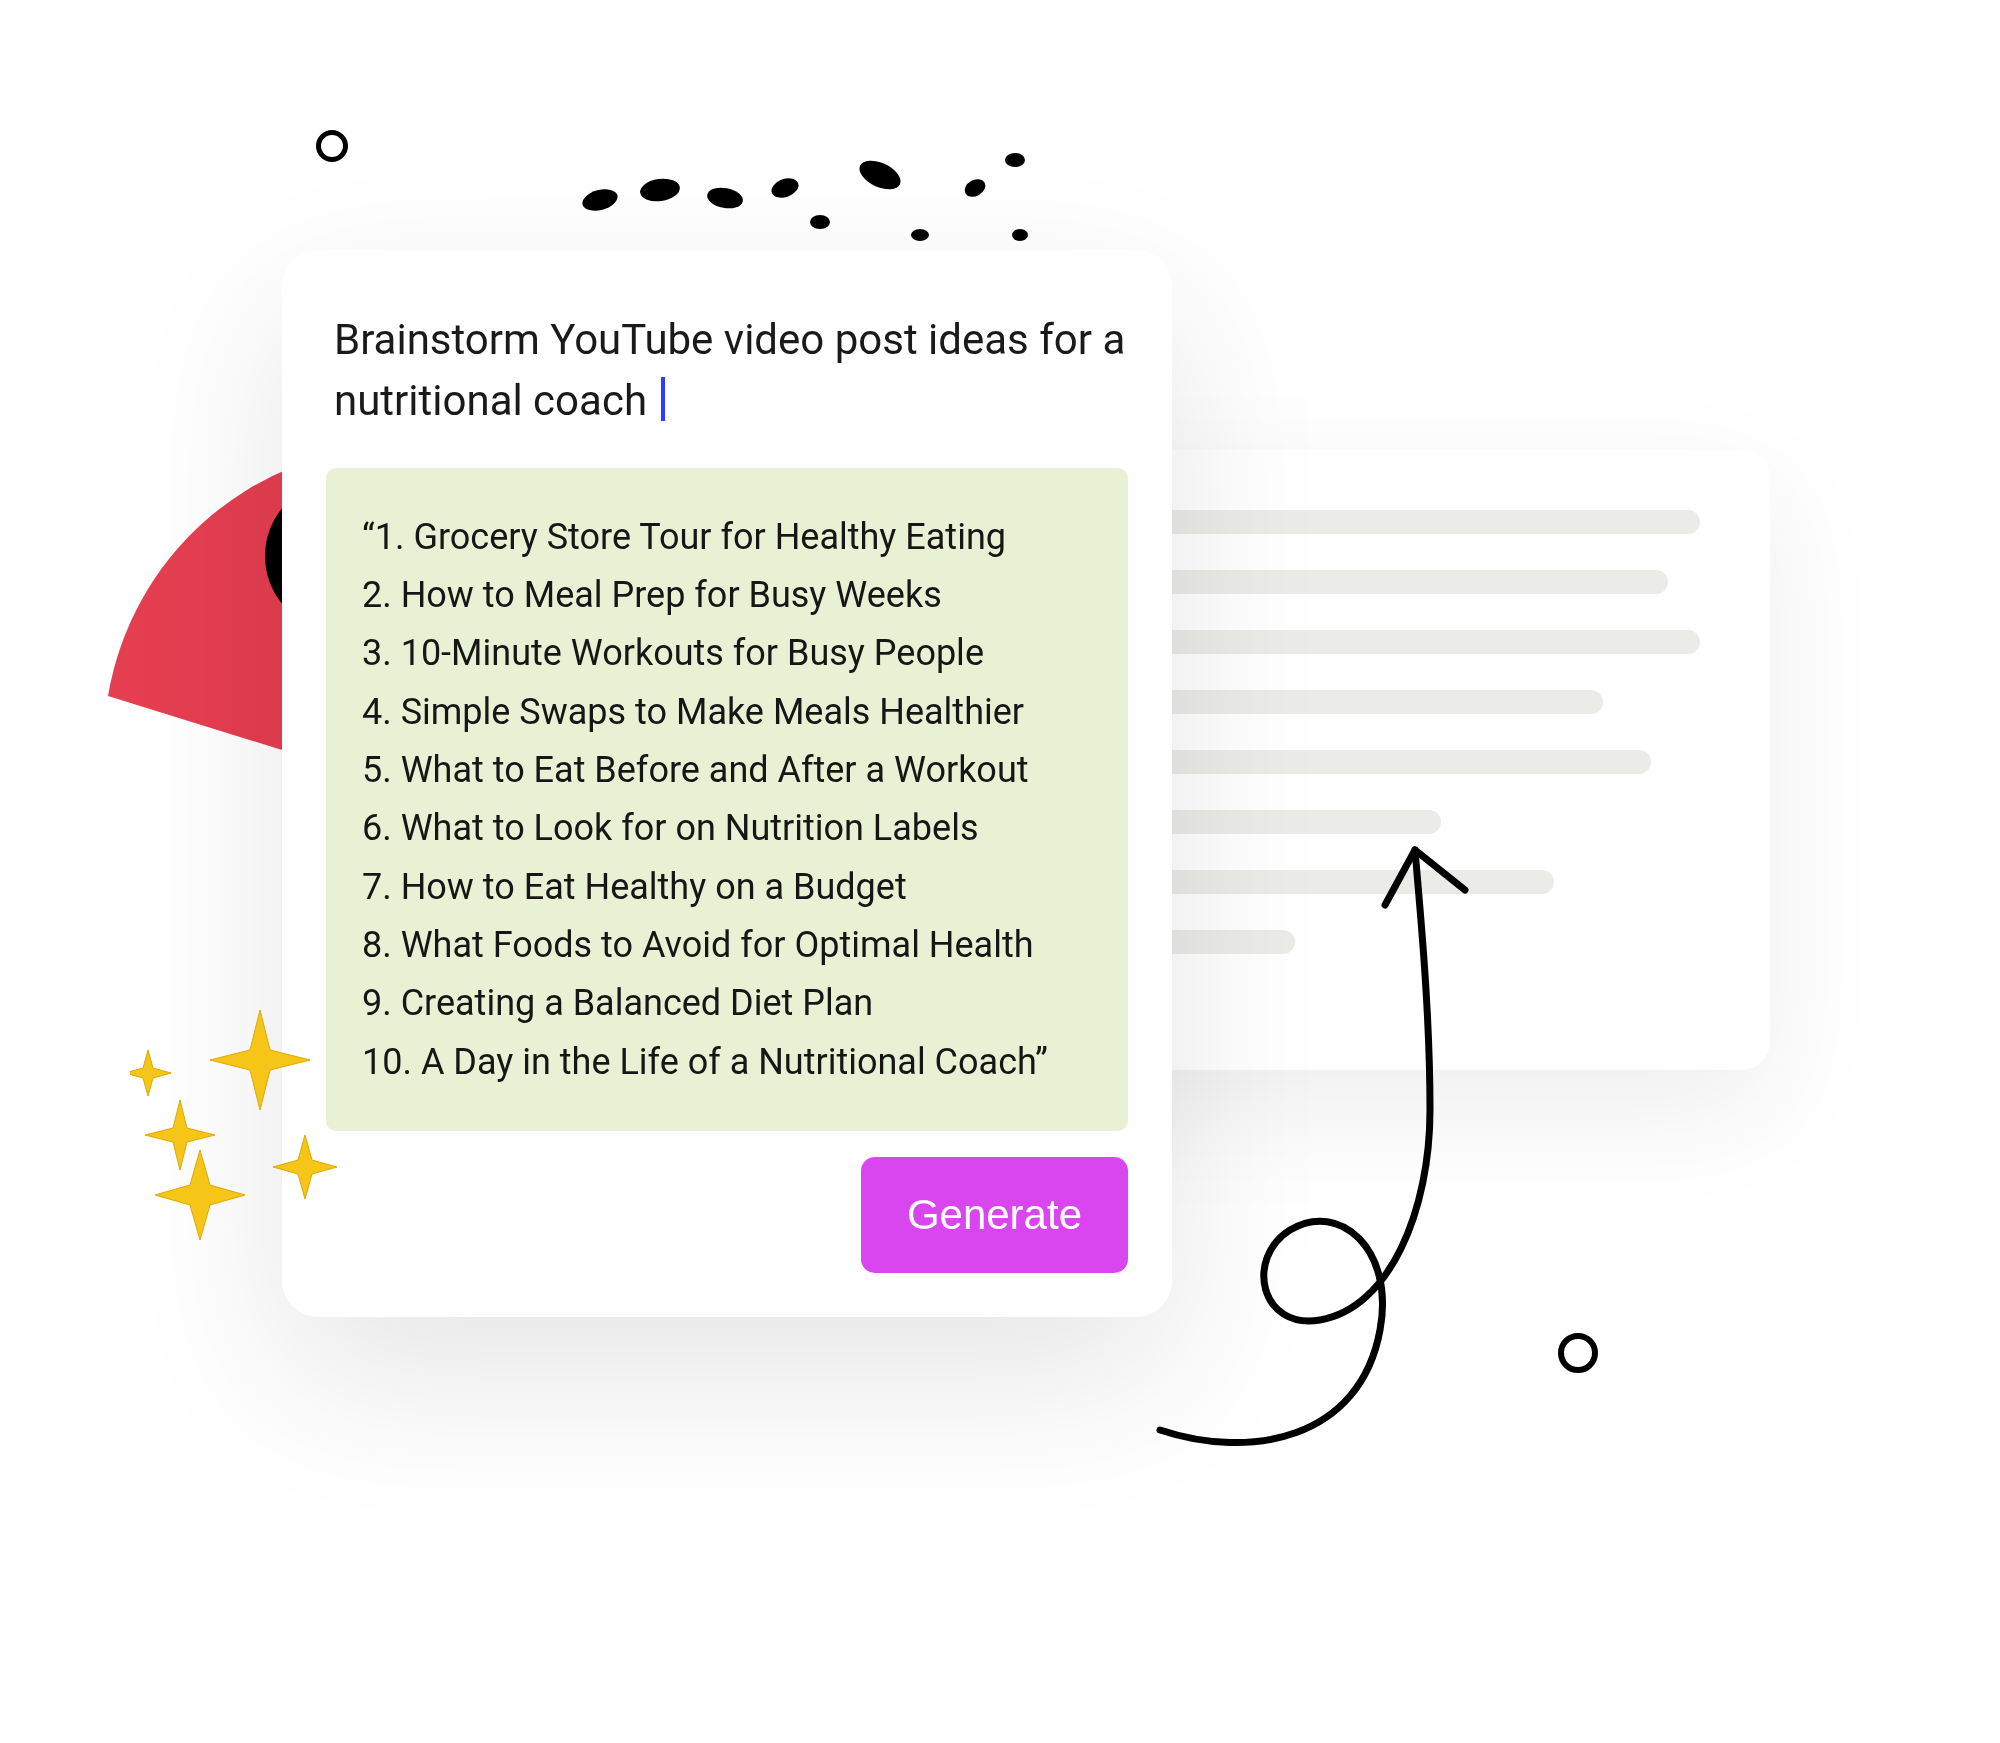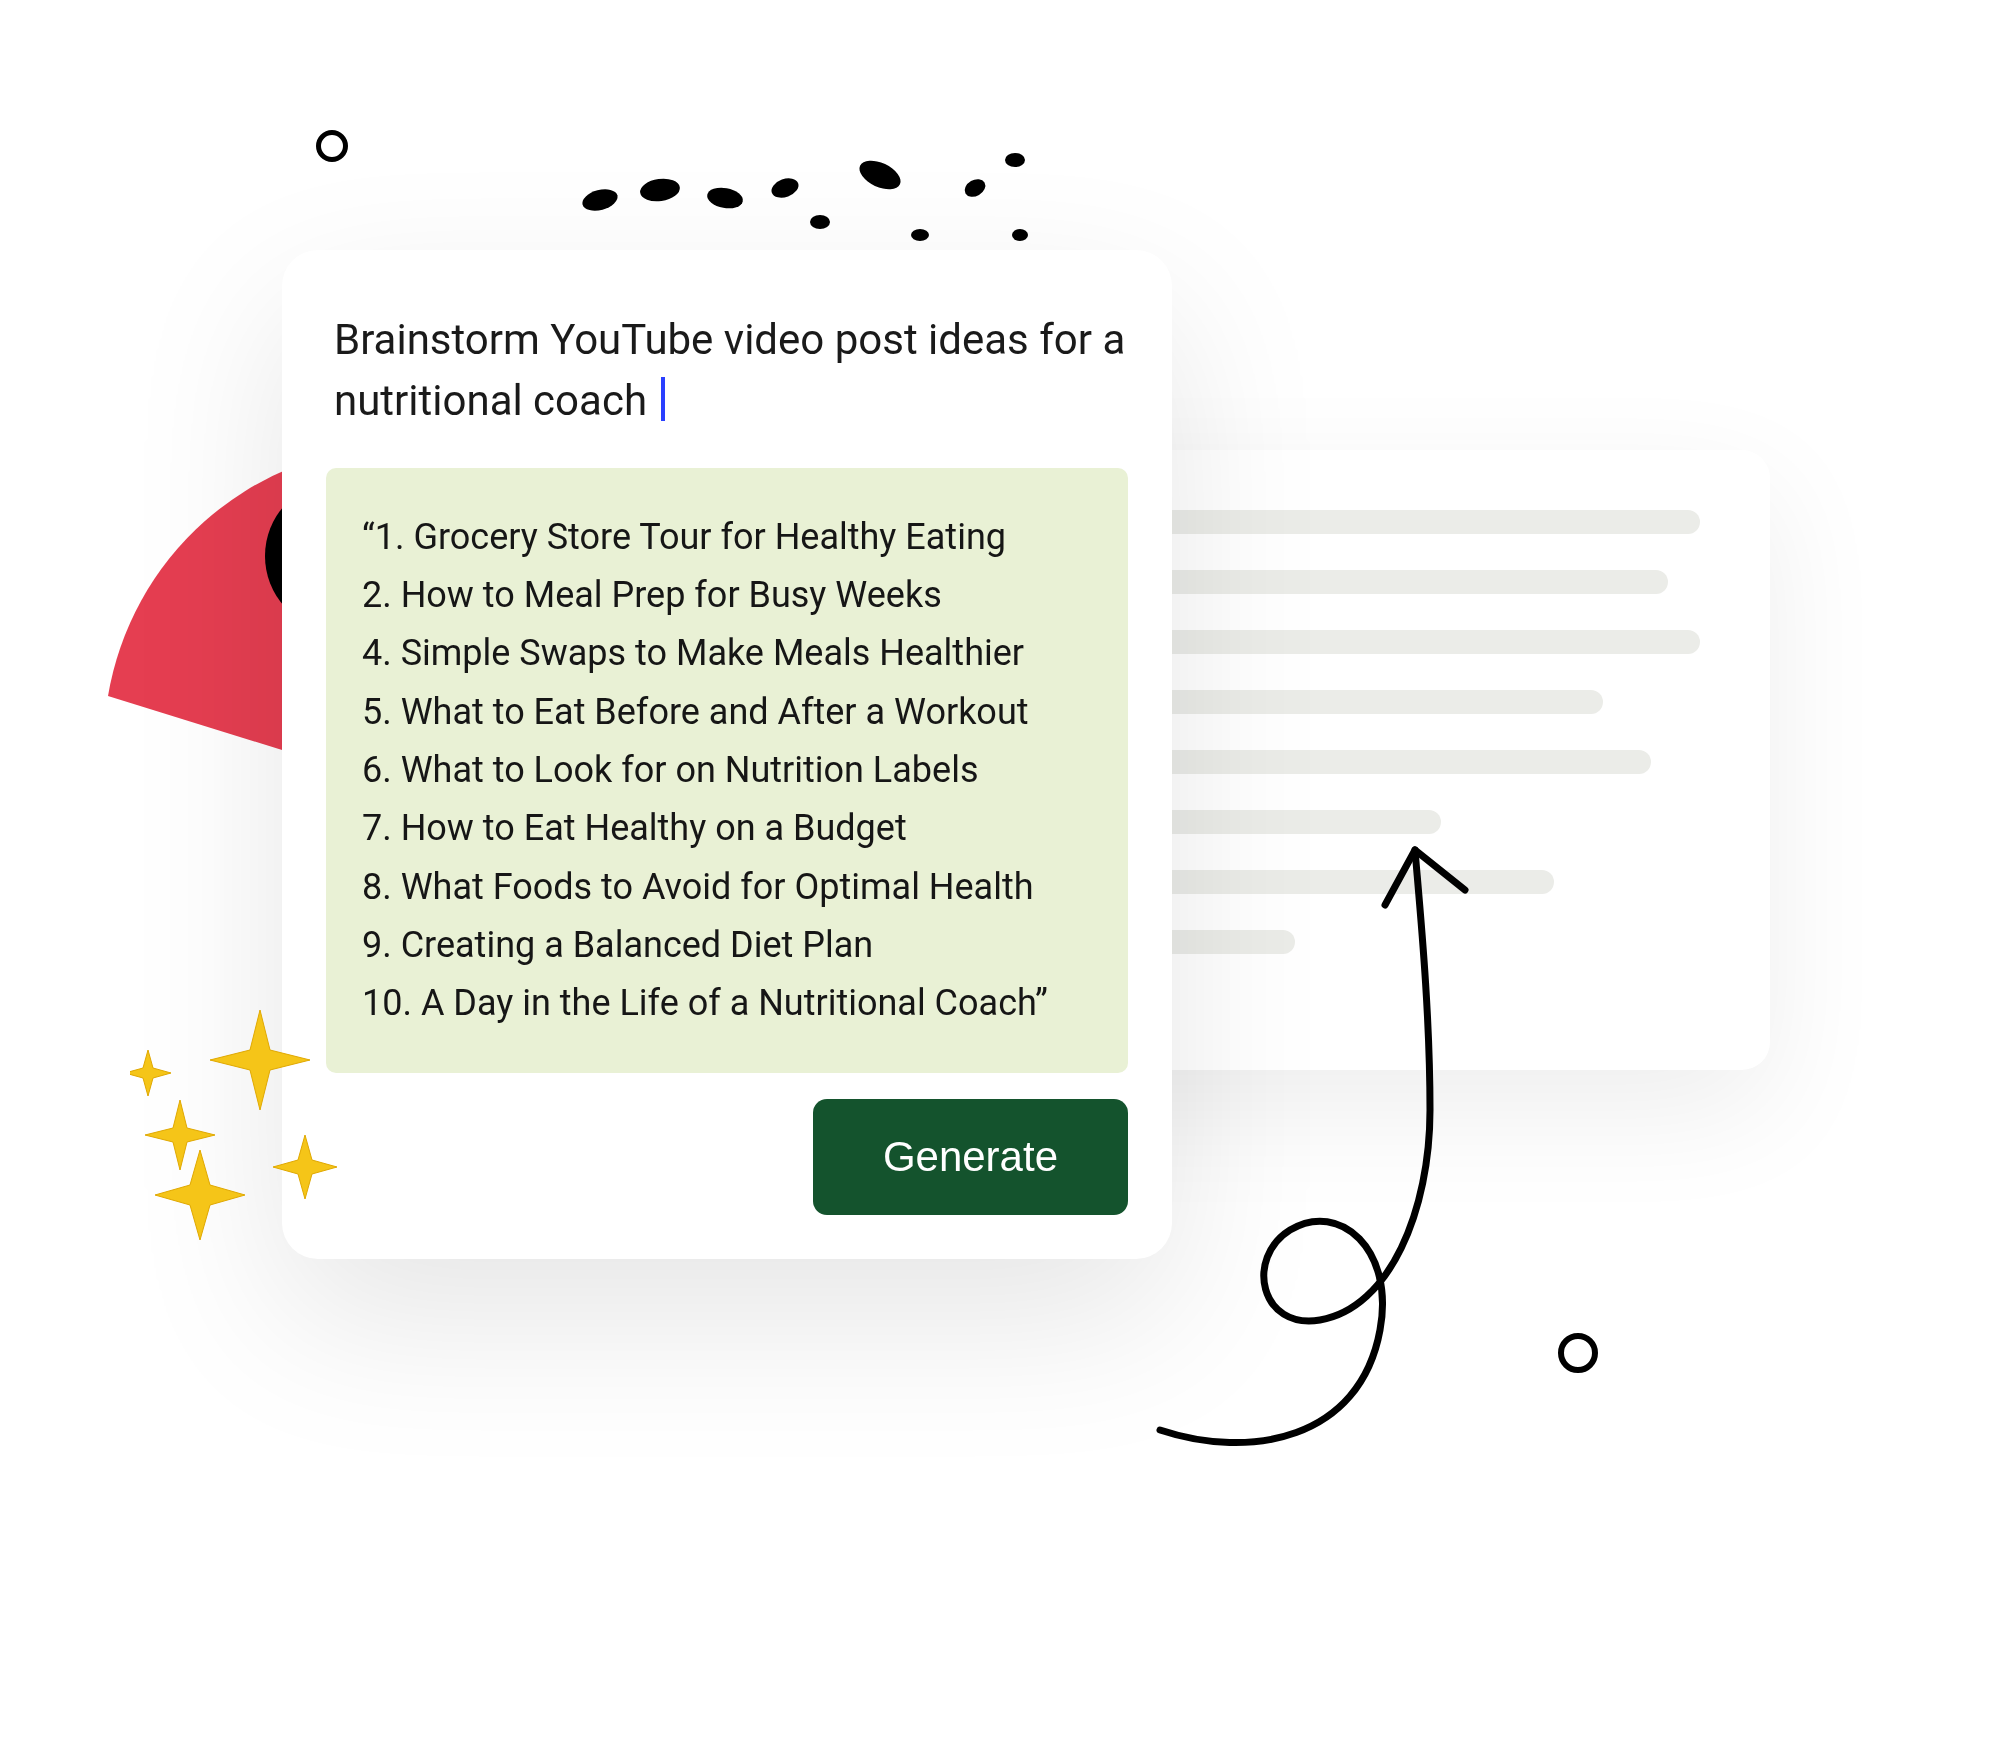--- a/index.html
+++ b/index.html
@@ -75,26 +75,26 @@
   .result-line {
     font-size: 36px;
     line-height: 1.62;
     color: #161616;
     font-weight: 400;
     white-space: nowrap;
   }
   .generate-btn {
     display: block;
     margin-left: auto;
-    background: #14532d;
+    background: #d946ef;
     color: #fff;
     border: none;
     font-size: 42px;
     font-weight: 500;
-    padding: 34px 70px;
+    padding: 34px 46px;
     border-radius: 14px;
     cursor: pointer;
   }
 
   
   .circle-tl {
     position: absolute;
     left: 316px;
     top: 130px;
     width: 32px;
@@ -187,20 +187,21 @@
   </g>
 </svg>
 
 <div class="card">
   <div class="prompt">
     <span>Brainstorm YouTube video post ideas for a nutritional coach </span><span class="cursor"></span>
   </div>
   <div class="result" id="result-box">
       <div class="result-line">“1. Grocery Store Tour for Healthy Eating</div>
       <div class="result-line">2. How to Meal Prep for Busy Weeks</div>
+      <div class="result-line">3. 10-Minute Workouts for Busy People</div>
       <div class="result-line">4. Simple Swaps to Make Meals Healthier</div>
       <div class="result-line">5. What to Eat Before and After a Workout</div>
       <div class="result-line">6. What to Look for on Nutrition Labels</div>
       <div class="result-line">7. How to Eat Healthy on a Budget</div>
       <div class="result-line">8. What Foods to Avoid for Optimal Health</div>
       <div class="result-line">9. Creating a Balanced Diet Plan</div>
       <div class="result-line">10. A Day in the Life of a Nutritional Coach”</div>
     </div>
   <button class="generate-btn">Generate</button>
 </div>

